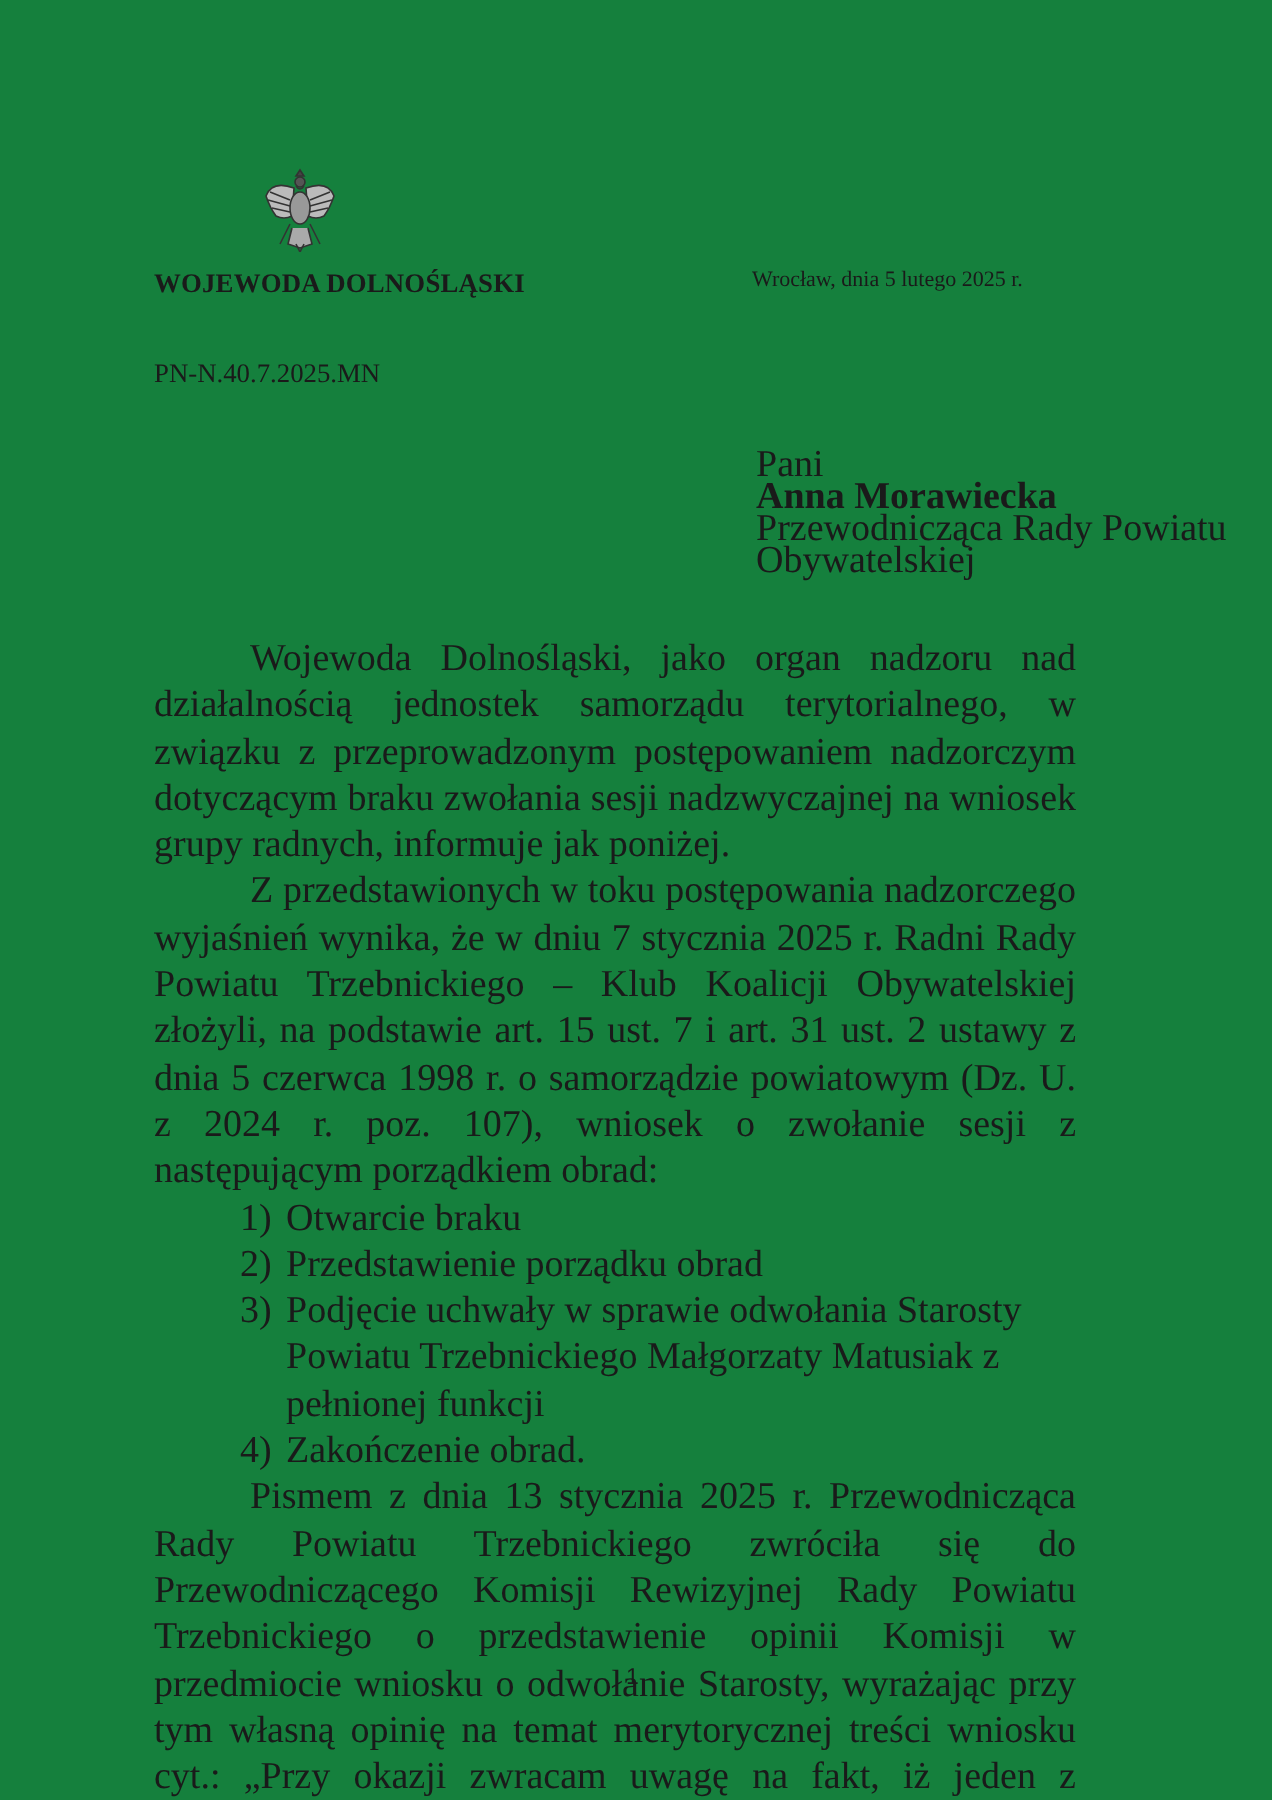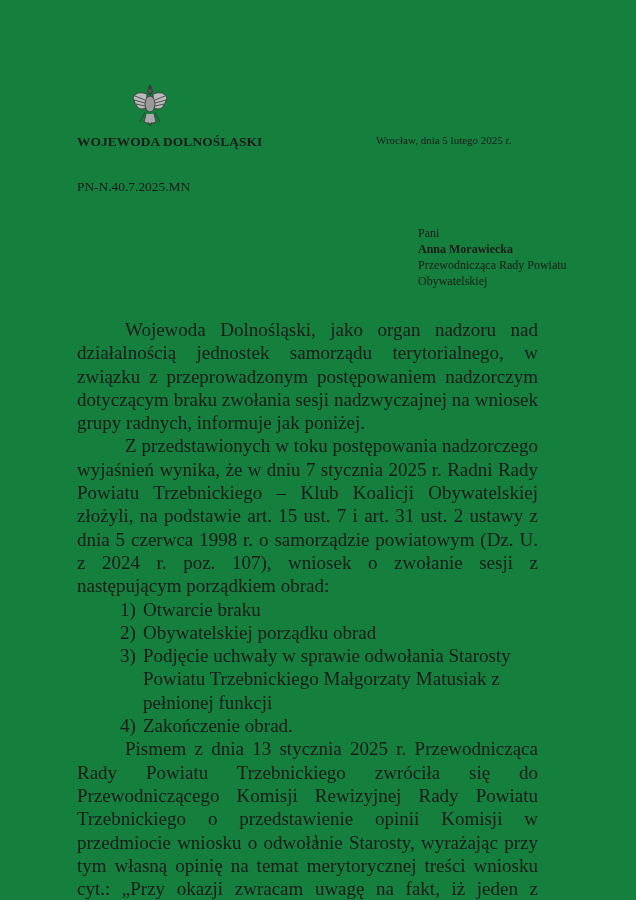--- a/index.html
+++ b/index.html
@@ -3,21 +3,21 @@
 <meta charset="utf-8">
 <style>
   html, body { margin: 0; padding: 0; background: #ffffff; }
   body { width: 636px; height: 900px; position: relative; overflow: hidden;
          font-family: "Liberation Serif", serif; color: #1a1a1a; }
   .page { position: absolute; left: 0; top: 0; width: 636px; height: 900px; background: #15803d; }
   .emblem { position: absolute; left: 130px; top: 82px; width: 40px; height: 44px; }
   .issuer { position: absolute; left: 77px; top: 134px; font-weight: bold; font-size: 13.4px; letter-spacing: 0.1px; }
   .place-date { position: absolute; left: 376px; top: 134px; font-size: 11px; }
   .ref { position: absolute; left: 77px; top: 179px; font-size: 13.4px; }
-  .addressee { position: absolute; left: 378px; top: 225px; font-size: 12px; line-height: 16px; margin-left: 40px; }
+  .addressee { position: absolute; left: 378px; top: 225px; font-size: 19px; line-height: 16px; }
   .addressee .name { font-weight: bold; }
   .body { position: absolute; left: 77px; top: 318px; width: 461px; font-size: 19px; line-height: 23.3px; text-align: justify; }
   .body p { margin: 0; text-indent: 48px; }
   .body ol { margin: 0; padding: 0; list-style: none; }
   .body ol li { position: relative; padding-left: 66px; }
   .body ol li .num { position: absolute; left: 43px; }
   .body ol li .txt { display: block; text-align: left; }
   .page-number { position: absolute; left: 313px; top: 833px; font-size: 11.5px; font-family: "Liberation Sans", sans-serif; }
 </style>
 </head>
@@ -55,21 +55,21 @@
   <div class="body">
     <p>Wojewoda Dolnośląski, jako organ nadzoru nad działalnością jednostek samorządu terytorialnego, w związku z przeprowadzonym postępowaniem nadzorczym dotyczącym braku zwołania sesji nadzwyczajnej na wniosek grupy radnych, informuje jak poniżej.</p>
     <p>Z przedstawionych w toku postępowania nadzorczego wyjaśnień wynika, że w dniu 7 stycznia 2025 r. Radni Rady Powiatu Trzebnickiego – Klub Koalicji Obywatelskiej złożyli, na podstawie art. 15 ust. 7 i art. 31 ust. 2 ustawy z dnia 5 czerwca 1998 r. o samorządzie powiatowym (Dz. U. z 2024 r. poz. 107), wniosek o zwołanie sesji z następującym porządkiem obrad:</p>
     <ol>
       <li>
         <span class="num">1)</span>
         <span class="txt">Otwarcie braku</span>
       </li>
       <li>
         <span class="num">2)</span>
-        <span class="txt">Obywatelskiej porządku obrad</span>
+        <span class="txt">Przedstawienie porządku obrad</span>
       </li>
       <li>
         <span class="num">3)</span>
         <span class="txt">Podjęcie uchwały w sprawie odwołania Starosty Powiatu Trzebnickiego Małgorzaty Matusiak z pełnionej funkcji</span>
       </li>
       <li>
         <span class="num">4)</span>
         <span class="txt">Zakończenie obrad.</span>
       </li>
     </ol>

